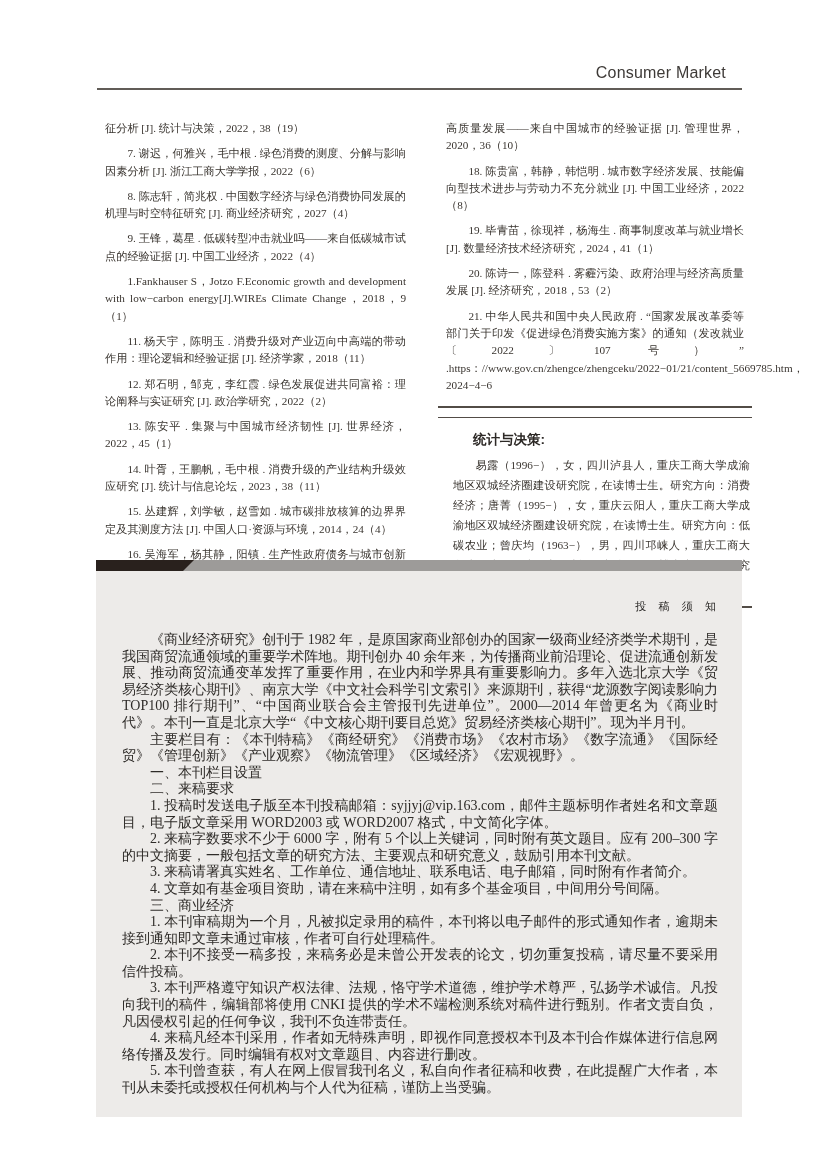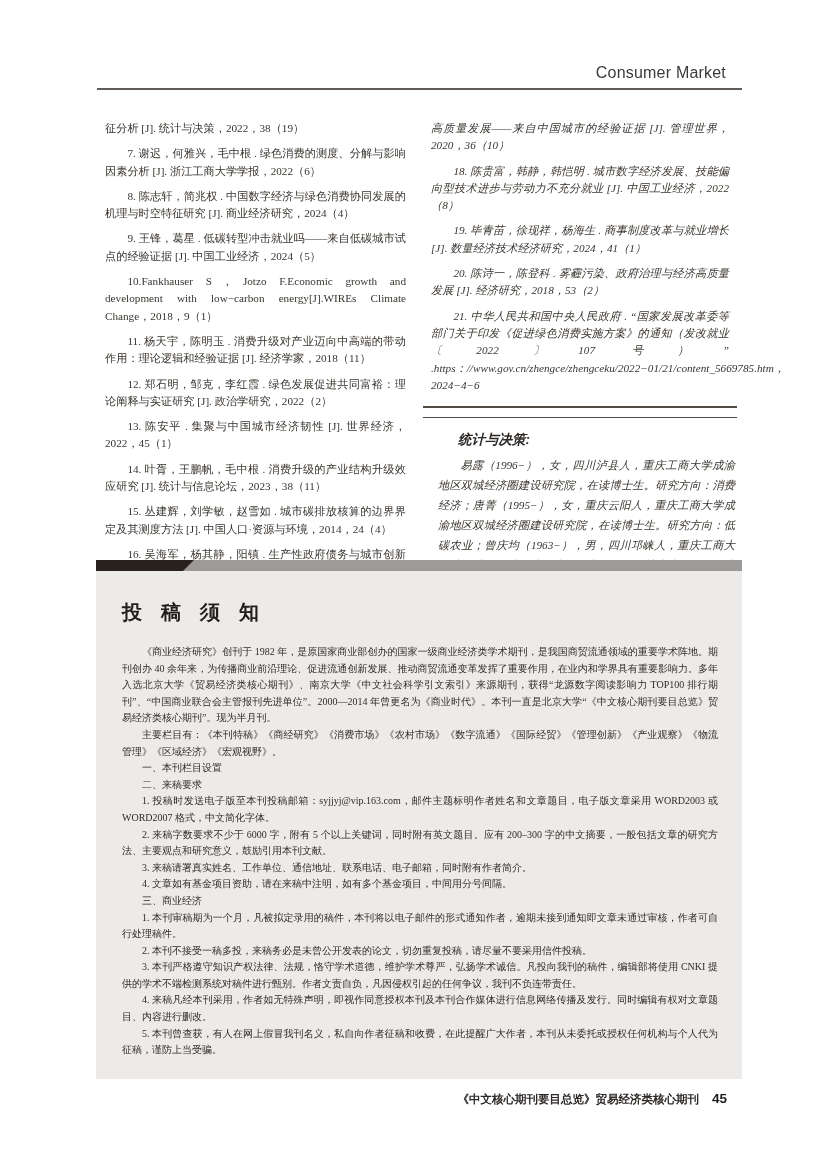--- a/index.html
+++ b/index.html
@@ -19,21 +19,21 @@
     background:#615c57;
   }
 
   
   .col {
     position:absolute; top:112px;
     font-size:11.2px; line-height:17.3px; color:#39342f;
     text-align:justify;
   }
   .col-left  { left:97px;  width:317px; }
-  .col-right { left:423px; width:314px;font-style:italic; }
+  .col-right { left:438px; width:314px; }
   .ref { margin:8px; text-indent:2em; }
   .ref.cont { text-indent:0; }
 
   
   .author-box { margin-top:12px; }
   .double-rule {
     height:9px;
     border-top:2px solid #524c46; border-bottom:1.5px solid #524c46;
   }
   .author-heading {
@@ -49,26 +49,26 @@
   
   .notice { position:absolute; left:96px; top:560px; width:646px; }
   .notice-bar { position:relative; height:11px; background:#9d9b99; }
   .notice-bar-dark {
     position:absolute; left:0; top:0; width:98px; height:100%;
     background:#29211d;
     clip-path:polygon(0 0, 100% 0, calc(100% - 11px) 100%, 0 100%);
   }
   .notice-content { background:#edebe9; padding:28px 24px 20px 26px; }
   .notice-title {
-    margin:0 0 18px; text-align:left;
-    font-size:20px; font-weight:bold; color:#211f1d;
+    margin:0 0 18px; text-align:right;
+    font-size:11px; font-weight:normal; color:#211f1d;
     word-spacing:0.5em; letter-spacing:2px;
   }
   .np {
-    margin:0; font-size:10px; line-height:16.6px;
+    margin:0; font-size:14px; line-height:16.6px;
     text-align:justify; text-indent:2em; color:#2e2b28;
   }
 
   
   .footer {
     position:absolute; top:1091px; right:85px;
     display:flex; align-items:baseline; gap:13px;
     font-family:"Liberation Sans", sans-serif;
   }
   .footer-label { font-size:11.5px; font-weight:bold; color:#2c2927; }
@@ -79,23 +79,23 @@
 
 <div class="page">
 
   <span class="header-label">Consumer Market</span>
   <div class="header-rule"></div>
 
   <div class="col col-left">
 
   <p class="ref cont">征分析 [J]. 统计与决策，2022，38（19）</p>
       <p class="ref">7. 谢迟，何雅兴，毛中根 . 绿色消费的测度、分解与影响因素分析 [J]. 浙江工商大学学报，2022（6）</p>
-      <p class="ref">8. 陈志轩，简兆权 . 中国数字经济与绿色消费协同发展的机理与时空特征研究 [J]. 商业经济研究，2024（4）</p>
-      <p class="ref">9. 王锋，葛星 . 低碳转型冲击就业吗——来自低碳城市试点的经验证据 [J]. 中国工业经济，2024（5）</p>
-      <p class="ref">10.Fankhauser S，Jotzo F.Economic growth and development with low−carbon energy[J].WIREs Climate Change，2018，9（1）</p>
+      <p class="ref">8. 陈志轩，简兆权 . 中国数字经济与绿色消费协同发展的机理与时空特征研究 [J]. 商业经济研究，2027（4）</p>
+      <p class="ref">9. 王锋，葛星 . 低碳转型冲击就业吗——来自低碳城市试点的经验证据 [J]. 中国工业经济，2022（4）</p>
+      <p class="ref">1.Fankhauser S，Jotzo F.Economic growth and development with low−carbon energy[J].WIREs Climate Change，2018，9（1）</p>
       <p class="ref">11. 杨天宇，陈明玉 . 消费升级对产业迈向中高端的带动作用：理论逻辑和经验证据 [J]. 经济学家，2018（11）</p>
       <p class="ref">12. 郑石明，邹克，李红霞 . 绿色发展促进共同富裕：理论阐释与实证研究 [J]. 政治学研究，2022（2）</p>
       <p class="ref">13. 陈安平 . 集聚与中国城市经济韧性 [J]. 世界经济，2022，45（1）</p>
       <p class="ref">14. 叶胥，王鹏帆，毛中根 . 消费升级的产业结构升级效应研究 [J]. 统计与信息论坛，2023，38（11）</p>
       <p class="ref">15. 丛建辉，刘学敏，赵雪如 . 城市碳排放核算的边界界定及其测度方法 [J]. 中国人口·资源与环境，2014，24（4）</p>
       <p class="ref">16. 吴海军，杨其静，阳镇 . 生产性政府债务与城市创新力——基于中国城市面板数据的经验研究 [J]. 中国工业经济，2023（10）</p>
       <p class="ref">17. 赵涛，张智，梁上坤 . 数字经济、创业活跃度与</p>
     </div>
 
   <div class="col col-right">
@@ -135,18 +135,14 @@
           <p class="np">三、商业经济</p>
           <p class="np">1. 本刊审稿期为一个月，凡被拟定录用的稿件，本刊将以电子邮件的形式通知作者，逾期未接到通知即文章未通过审核，作者可自行处理稿件。</p>
           <p class="np">2. 本刊不接受一稿多投，来稿务必是未曾公开发表的论文，切勿重复投稿，请尽量不要采用信件投稿。</p>
           <p class="np">3. 本刊严格遵守知识产权法律、法规，恪守学术道德，维护学术尊严，弘扬学术诚信。凡投向我刊的稿件，编辑部将使用 CNKI 提供的学术不端检测系统对稿件进行甄别。作者文责自负，凡因侵权引起的任何争议，我刊不负连带责任。</p>
           <p class="np">4. 来稿凡经本刊采用，作者如无特殊声明，即视作同意授权本刊及本刊合作媒体进行信息网络传播及发行。同时编辑有权对文章题目、内容进行删改。</p>
           <p class="np">5. 本刊曾查获，有人在网上假冒我刊名义，私自向作者征稿和收费，在此提醒广大作者，本刊从未委托或授权任何机构与个人代为征稿，谨防上当受骗。</p>
         </div>
     </div>
   </section>
 
-  <div class="footer">
-    <span class="footer-label">《中文核心期刊要目总览》贸易经济类核心期刊</span>
-    <span class="footer-page">45</span>
-  </div>
 
 </div>
 
 </body></html>

